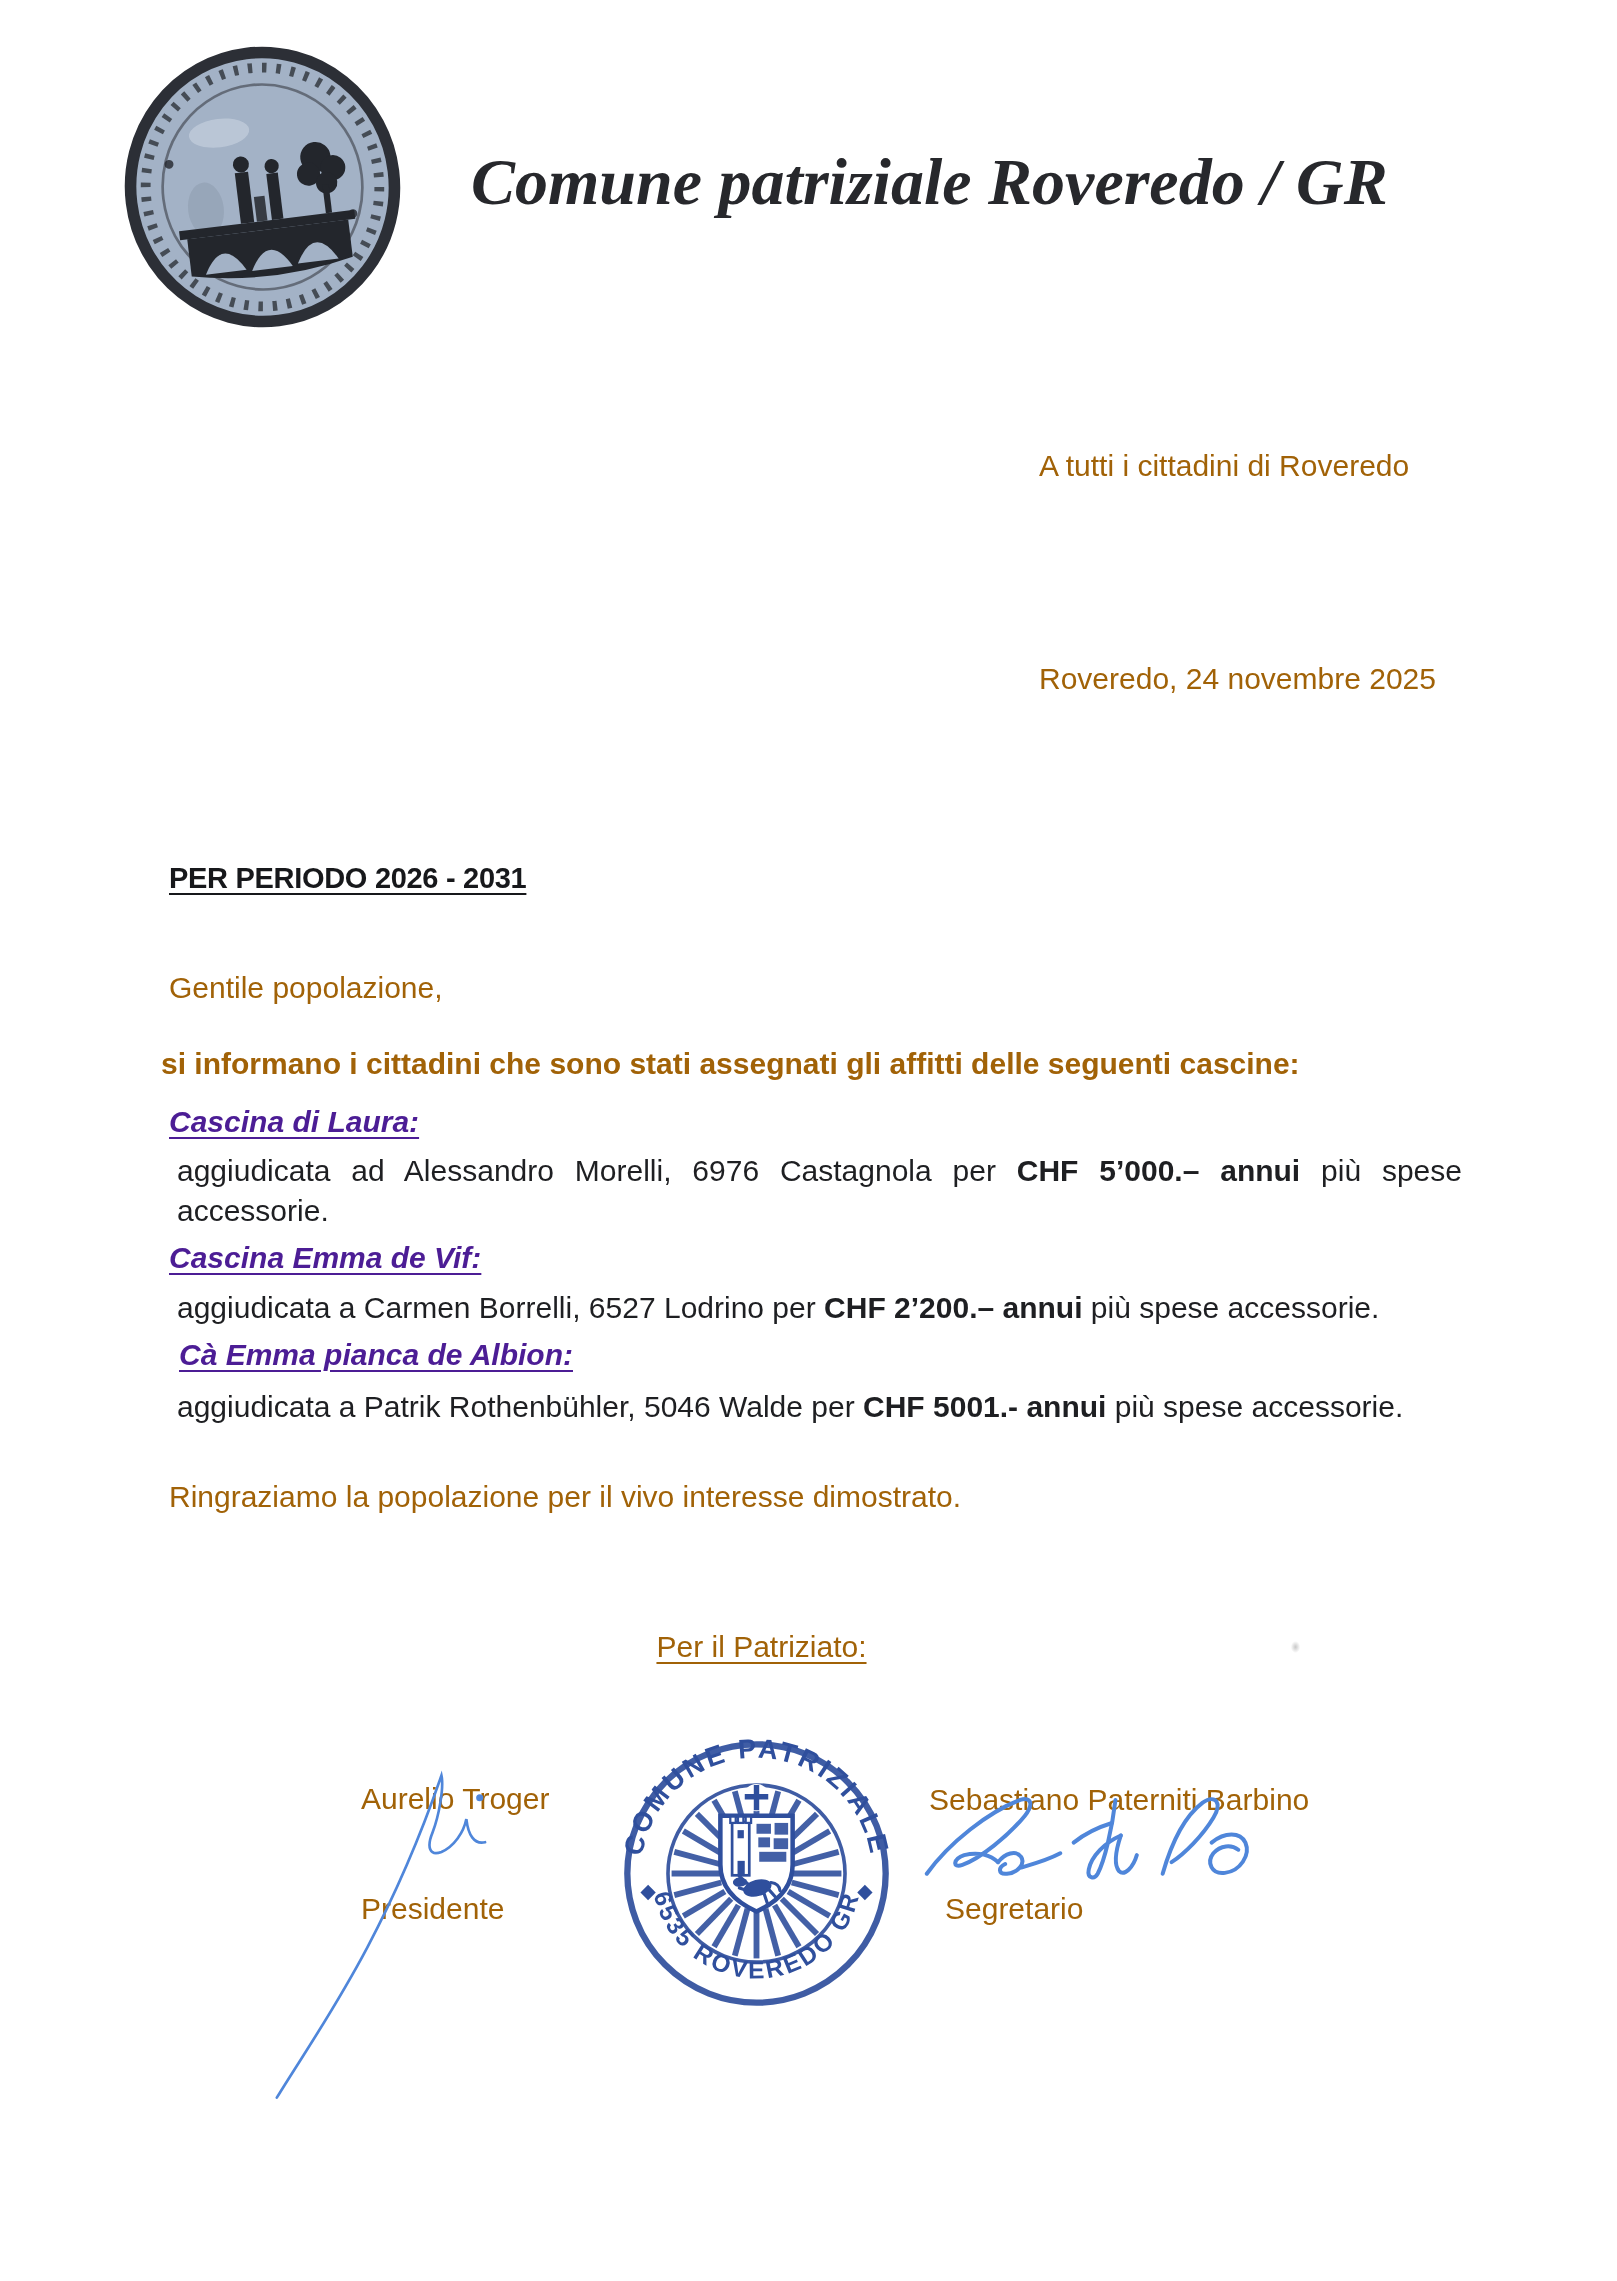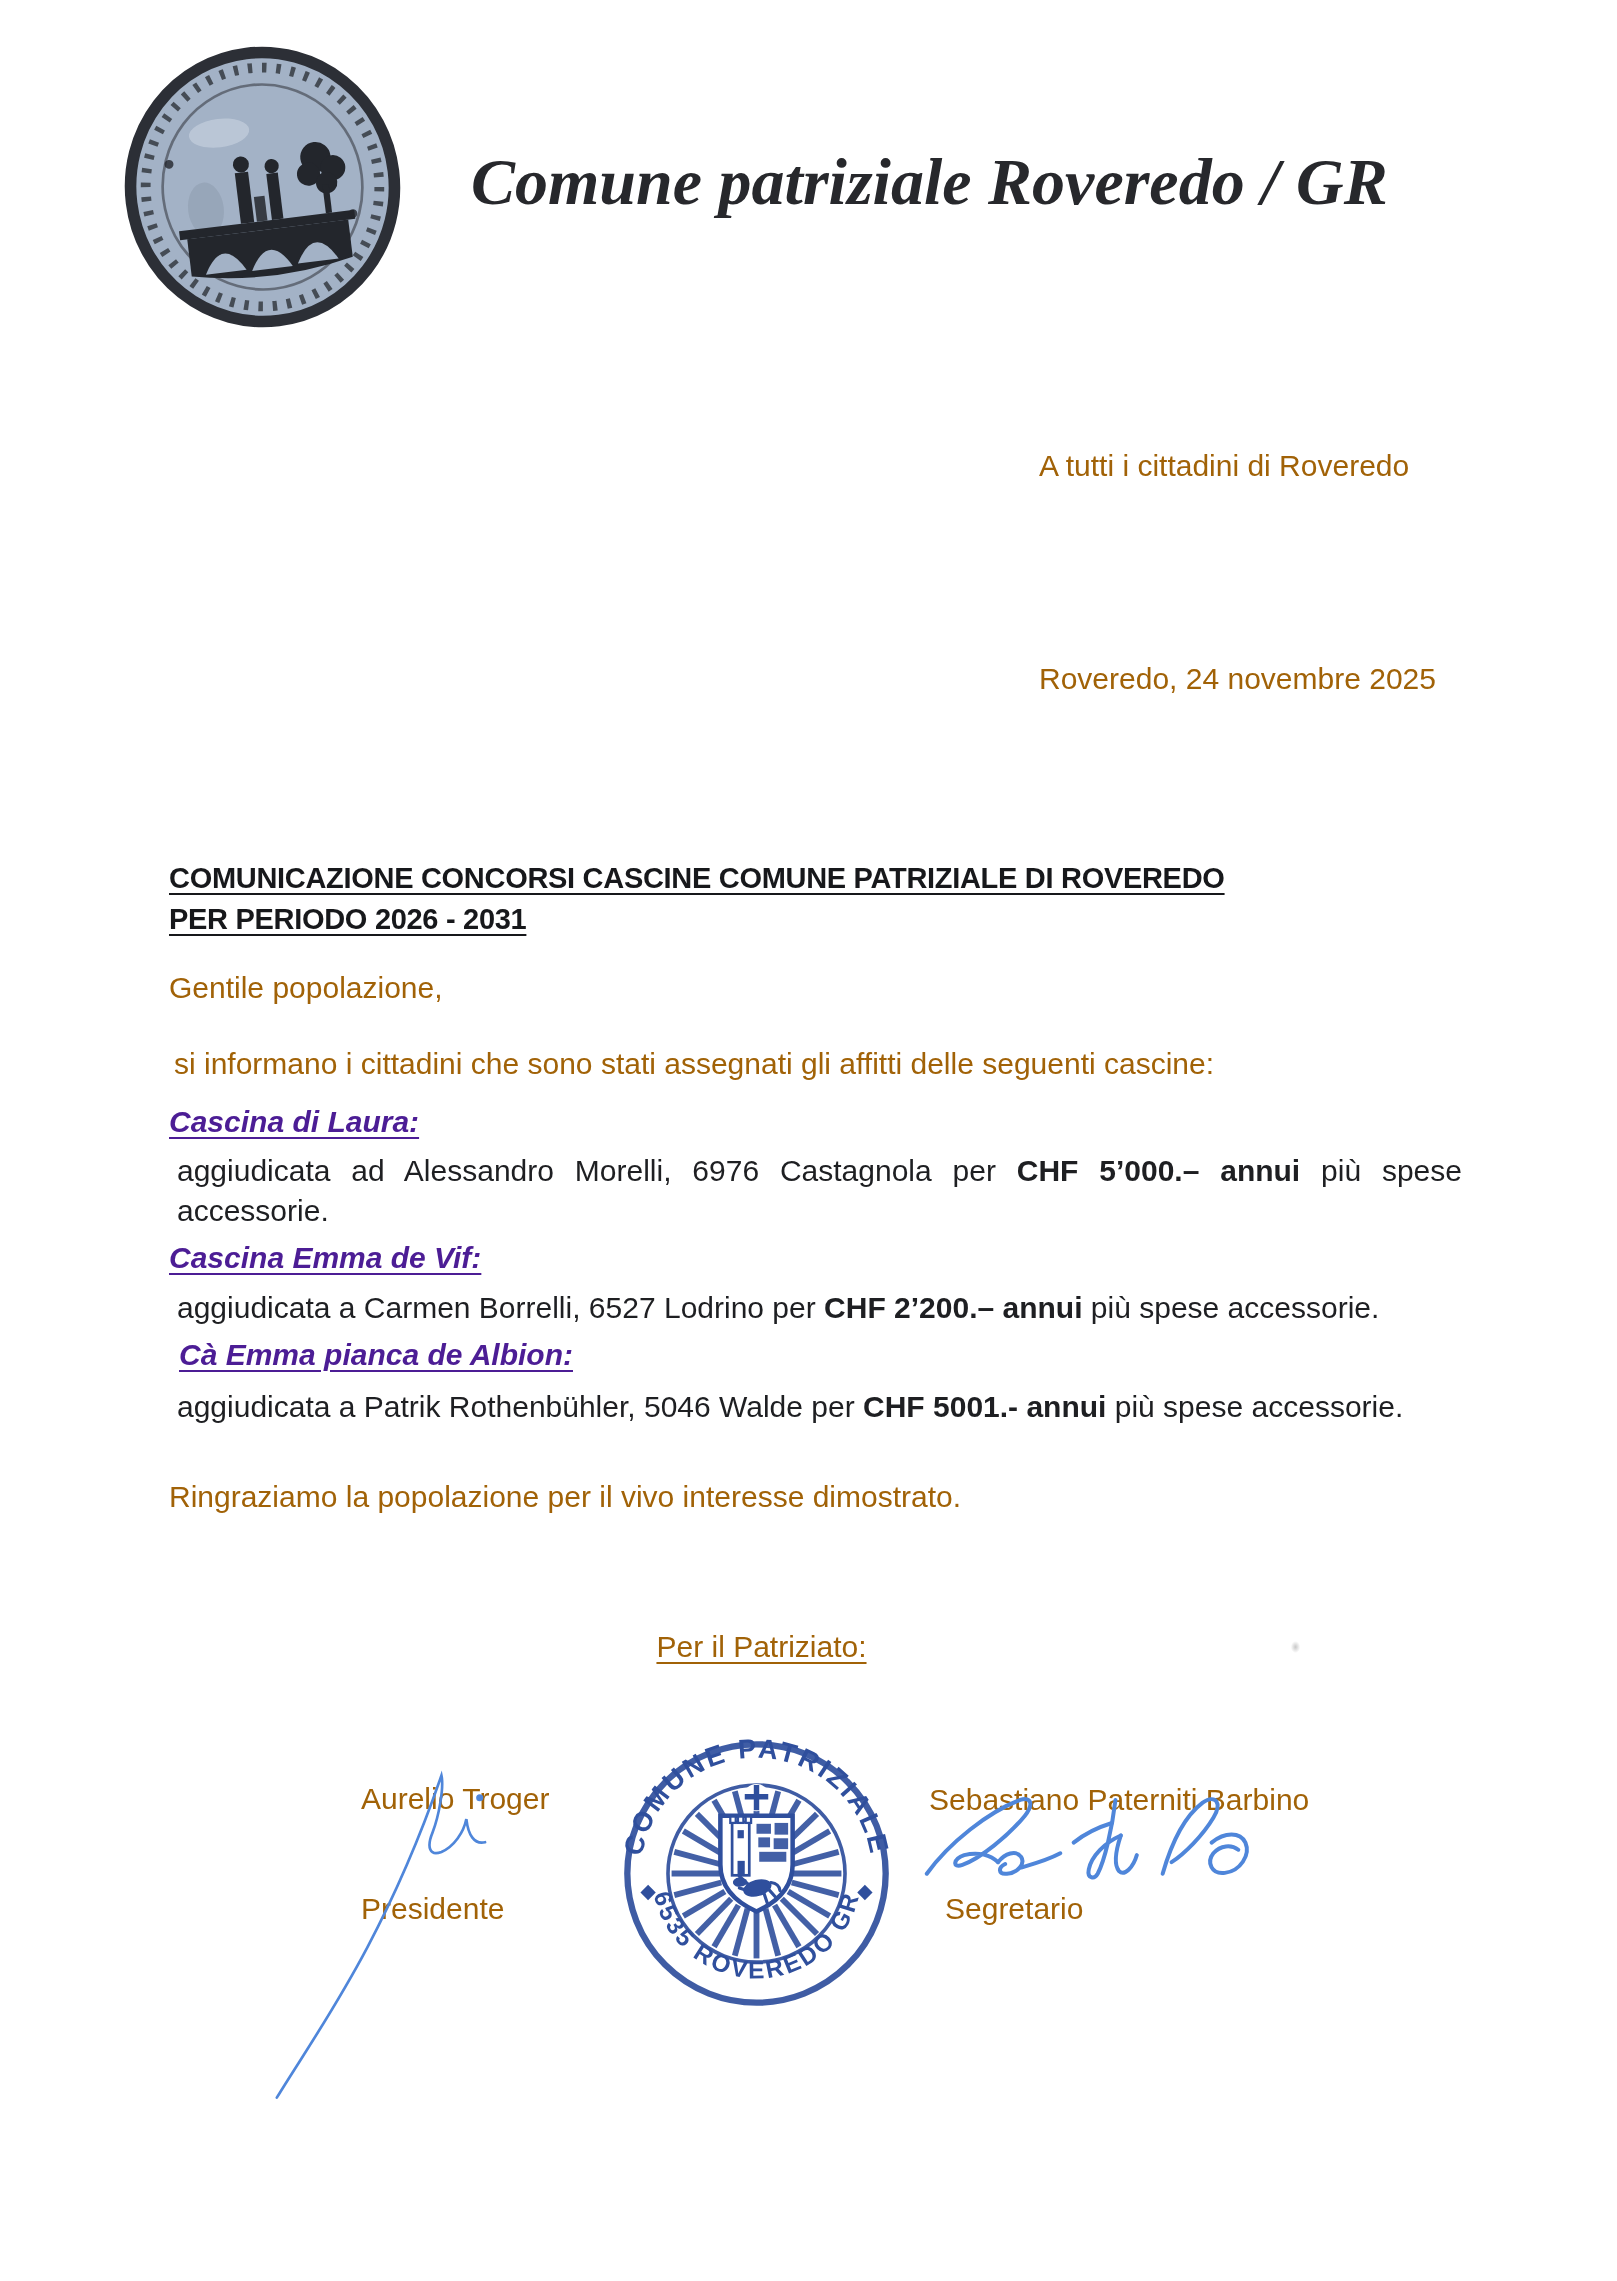--- a/index.html
+++ b/index.html
@@ -106,26 +106,25 @@
       </g>
     </svg>
   </div>
 
   <div class="abs page-title" style="left:471px;top:144px;">Comune patriziale Roveredo / GR</div>
 
   <div class="abs t" style="left:1039px;top:446px;">A tutti i cittadini di Roveredo</div>
   <div class="abs t" style="left:1039px;top:659px;">Roveredo, 24 novembre 2025</div>
 
   <div class="abs subject" style="left:169px;top:858px;">
-    <div><span class="uline">COMUNICAZIONE CONCORSI CASCINE COMUNE PATRIZIALE DI ROVEREDO</span></div>
     <div><span class="uline">PER PERIODO 2026 - 2031</span></div>
   </div>
 
   <div class="abs t" style="left:169px;top:968px;">Gentile popolazione,</div>
-  <div class="abs t" style="left:174px;top:1044px;">si informano i cittadini che sono stati assegnati gli affitti delle seguenti cascine:</div>
+  <div class="abs t" style="left:161px;top:1044px;font-weight:bold;">si informano i cittadini che sono stati assegnati gli affitti delle seguenti cascine:</div>
 
   <div class="abs cascina-name" style="left:169px;top:1105px;">Cascina di Laura:</div>
   <p class="abs assign-body justified" style="left:169px;top:1143px;">
     <span>aggiudicata ad Alessandro Morelli, 6976 Castagnola per</span>
     <b class="amt">CHF 5’000.– annui</b>
     <span>più spese accessorie.</span>
   </p>
 
   <div class="abs cascina-name" style="left:169px;top:1241px;">Cascina Emma de Vif:</div>
   <p class="abs assign-body" style="left:169px;top:1280px;">

